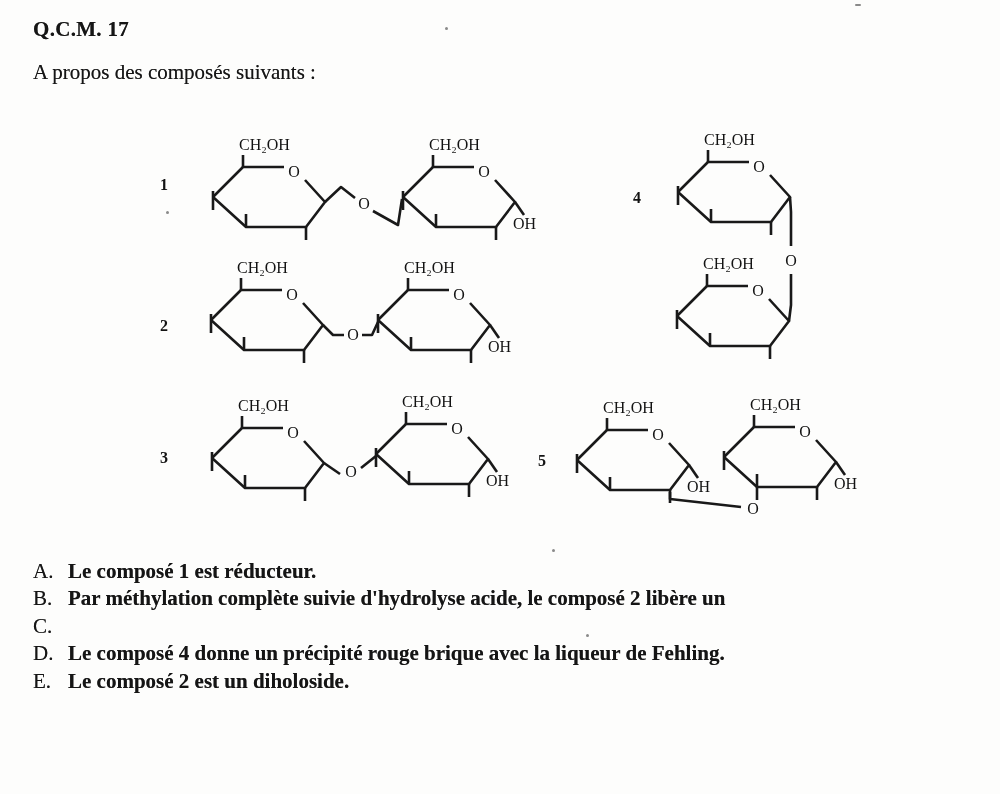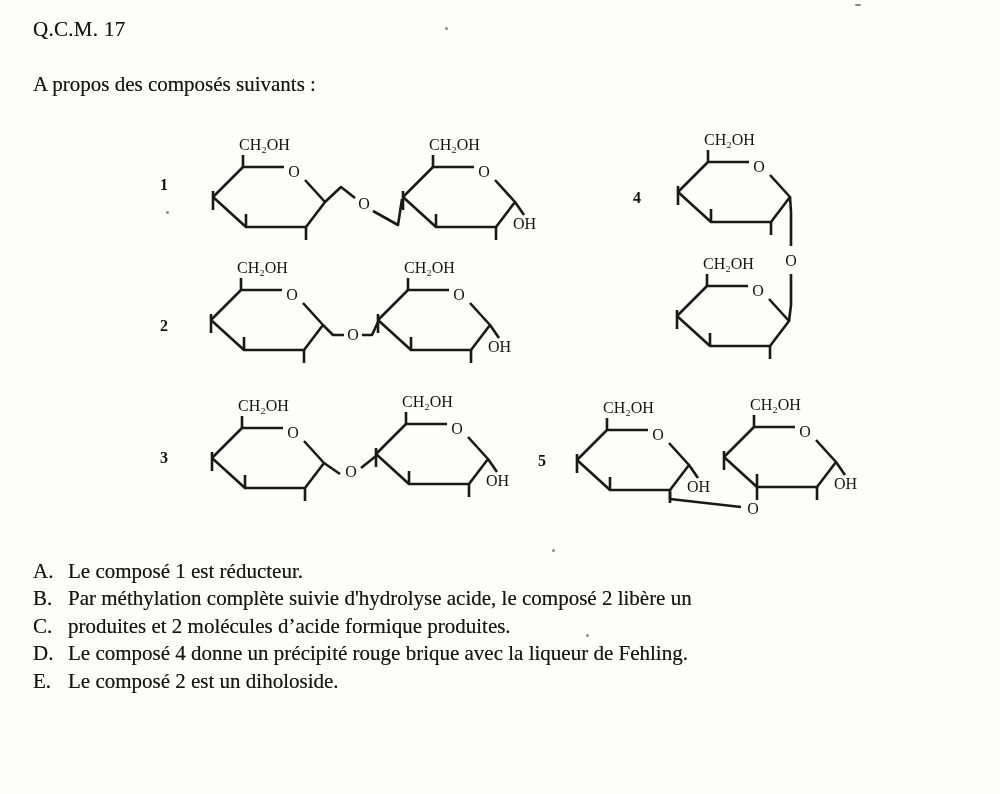--- a/index.html
+++ b/index.html
@@ -7,42 +7,42 @@
     width:1000px;height:794px;
     background:#fdfdfc;
     position:relative;
     overflow:hidden;
     font-family:"Liberation Serif","DejaVu Serif",serif;
     color:#151515;
   }
   .doc-text{ text-shadow:0 0 .5px rgba(0,0,0,.55); }
   .page-title{
     position:absolute; left:33px; top:17px;
-    font-size:21px; font-weight:normal; letter-spacing:.3px;
+    font-size:21px; font-weight:bold; letter-spacing:.3px;
   }
   .intro{
-    position:absolute; left:33px; top:72px;
+    position:absolute; left:33px; top:60px;
     font-size:21px;
   }
   svg.figure{ position:absolute; left:0; top:0; }
   svg.figure path, svg.figure line{
     stroke:#191919; stroke-width:2.6; fill:none; stroke-linejoin:round; stroke-linecap:butt;
   }
   svg.figure text{
     font-family:"Liberation Serif","DejaVu Serif",serif;
     font-size:16px; fill:#131313;
   }
   svg.figure text.num{ font-weight:bold; }
   .options{
     position:absolute; left:33px; top:558px; width:960px;
     font-size:21px; line-height:27.4px;
   }
   .opt{ display:flex; }
   .olet{ width:35px; flex:none; }
-  .olines{ flex:1; }
+  .olines{ flex:1;font-weight:bold; }
   .oline{ display:block; white-space:nowrap; }
   .speck{ position:absolute; background:#8a8a8a; border-radius:50%; }
 </style>
 </head>
 <body>
 
 <div class="page-title doc-text">Q.C.M. 17</div>
 <div class="intro doc-text">A propos des composés suivants :</div>
 
 <svg class="figure" width="1000" height="548" viewBox="0 0 1000 548">
@@ -125,21 +125,20 @@
   </div>
   <div class="opt">
     <span class="olet">B.</span>
     <span class="olines">
       <span class="oline">Par méthylation complète suivie d'hydrolyse acide, le composé 2 libère un</span>
     </span>
   </div>
   <div class="opt">
     <span class="olet">C.</span>
     <span class="olines">
-      <span class="oline">produites et 2 molécules d’acide formique produites.</span>
     </span>
   </div>
   <div class="opt">
     <span class="olet">D.</span>
     <span class="olines">
       <span class="oline">Le composé 4 donne un précipité rouge brique avec la liqueur de Fehling.</span>
     </span>
   </div>
   <div class="opt">
     <span class="olet">E.</span>

